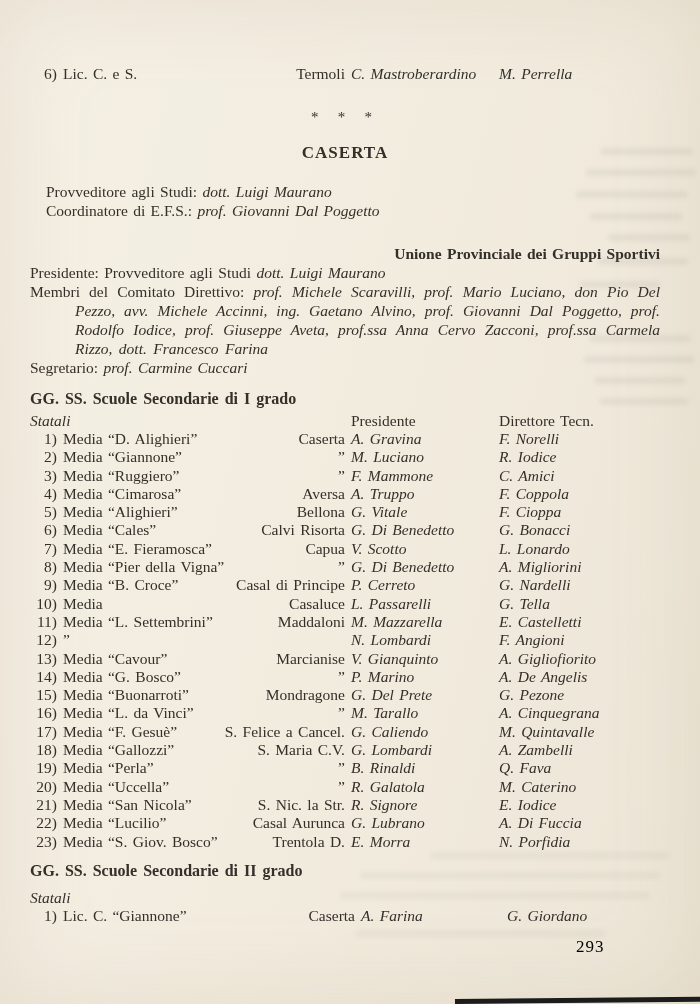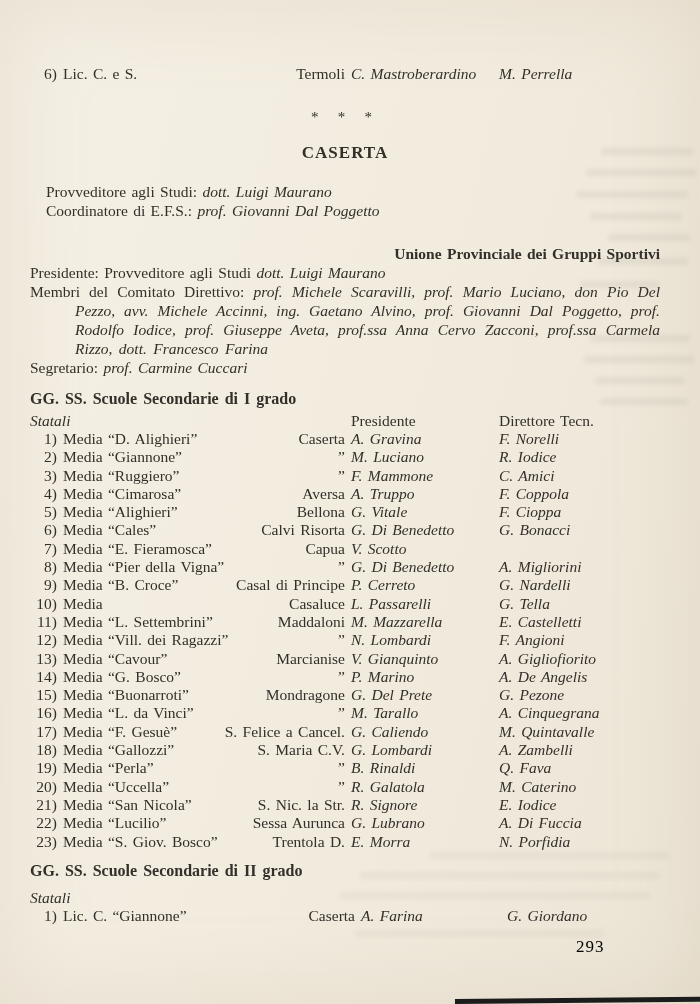--- a/index.html
+++ b/index.html
@@ -142,20 +142,21 @@
     <span class="pres italic">G. Di Benedetto</span>
     <span class="dir italic">G. Bonacci</span>
   </div>
       <div class="row">
     <span class="num">7)</span>
     <span class="school-loc">
           <span class="school">Media “E. Fieramosca”</span>
           <span class="loc">Capua</span>
         </span>
     <span class="pres italic">V. Scotto</span>
+    <span class="dir italic">L. Lonardo</span>
   </div>
       <div class="row">
     <span class="num">8)</span>
     <span class="school-loc">
           <span class="school">Media “Pier della Vigna”</span>
           <span class="loc">”</span>
         </span>
     <span class="pres italic">G. Di Benedetto</span>
     <span class="dir italic">A. Migliorini</span>
   </div>
@@ -182,21 +183,20 @@
     <span class="school-loc">
           <span class="school">Media “L. Settembrini”</span>
           <span class="loc">Maddaloni</span>
         </span>
     <span class="pres italic">M. Mazzarella</span>
     <span class="dir italic">E. Castelletti</span>
   </div>
       <div class="row">
     <span class="num">12)</span>
     <span class="school-loc">
-          <span class="school">Media “Vill. dei Ragazzi”</span>
           <span class="loc">”</span>
         </span>
     <span class="pres italic">N. Lombardi</span>
     <span class="dir italic">F. Angioni</span>
   </div>
       <div class="row">
     <span class="num">13)</span>
     <span class="school-loc">
           <span class="school">Media “Cavour”</span>
           <span class="loc">Marcianise</span>
@@ -273,21 +273,21 @@
           <span class="school">Media “San Nicola”</span>
           <span class="loc">S. Nic. la Str.</span>
         </span>
     <span class="pres italic">R. Signore</span>
     <span class="dir italic">E. Iodice</span>
   </div>
       <div class="row">
     <span class="num">22)</span>
     <span class="school-loc">
           <span class="school">Media “Lucilio”</span>
-          <span class="loc">Sessa Aurunca</span>
+          <span class="loc">Casal Aurunca</span>
         </span>
     <span class="pres italic">G. Lubrano</span>
     <span class="dir italic">A. Di Fuccia</span>
   </div>
       <div class="row">
     <span class="num">23)</span>
     <span class="school-loc">
           <span class="school">Media “S. Giov. Bosco”</span>
           <span class="loc">Trentola D.</span>
         </span>

